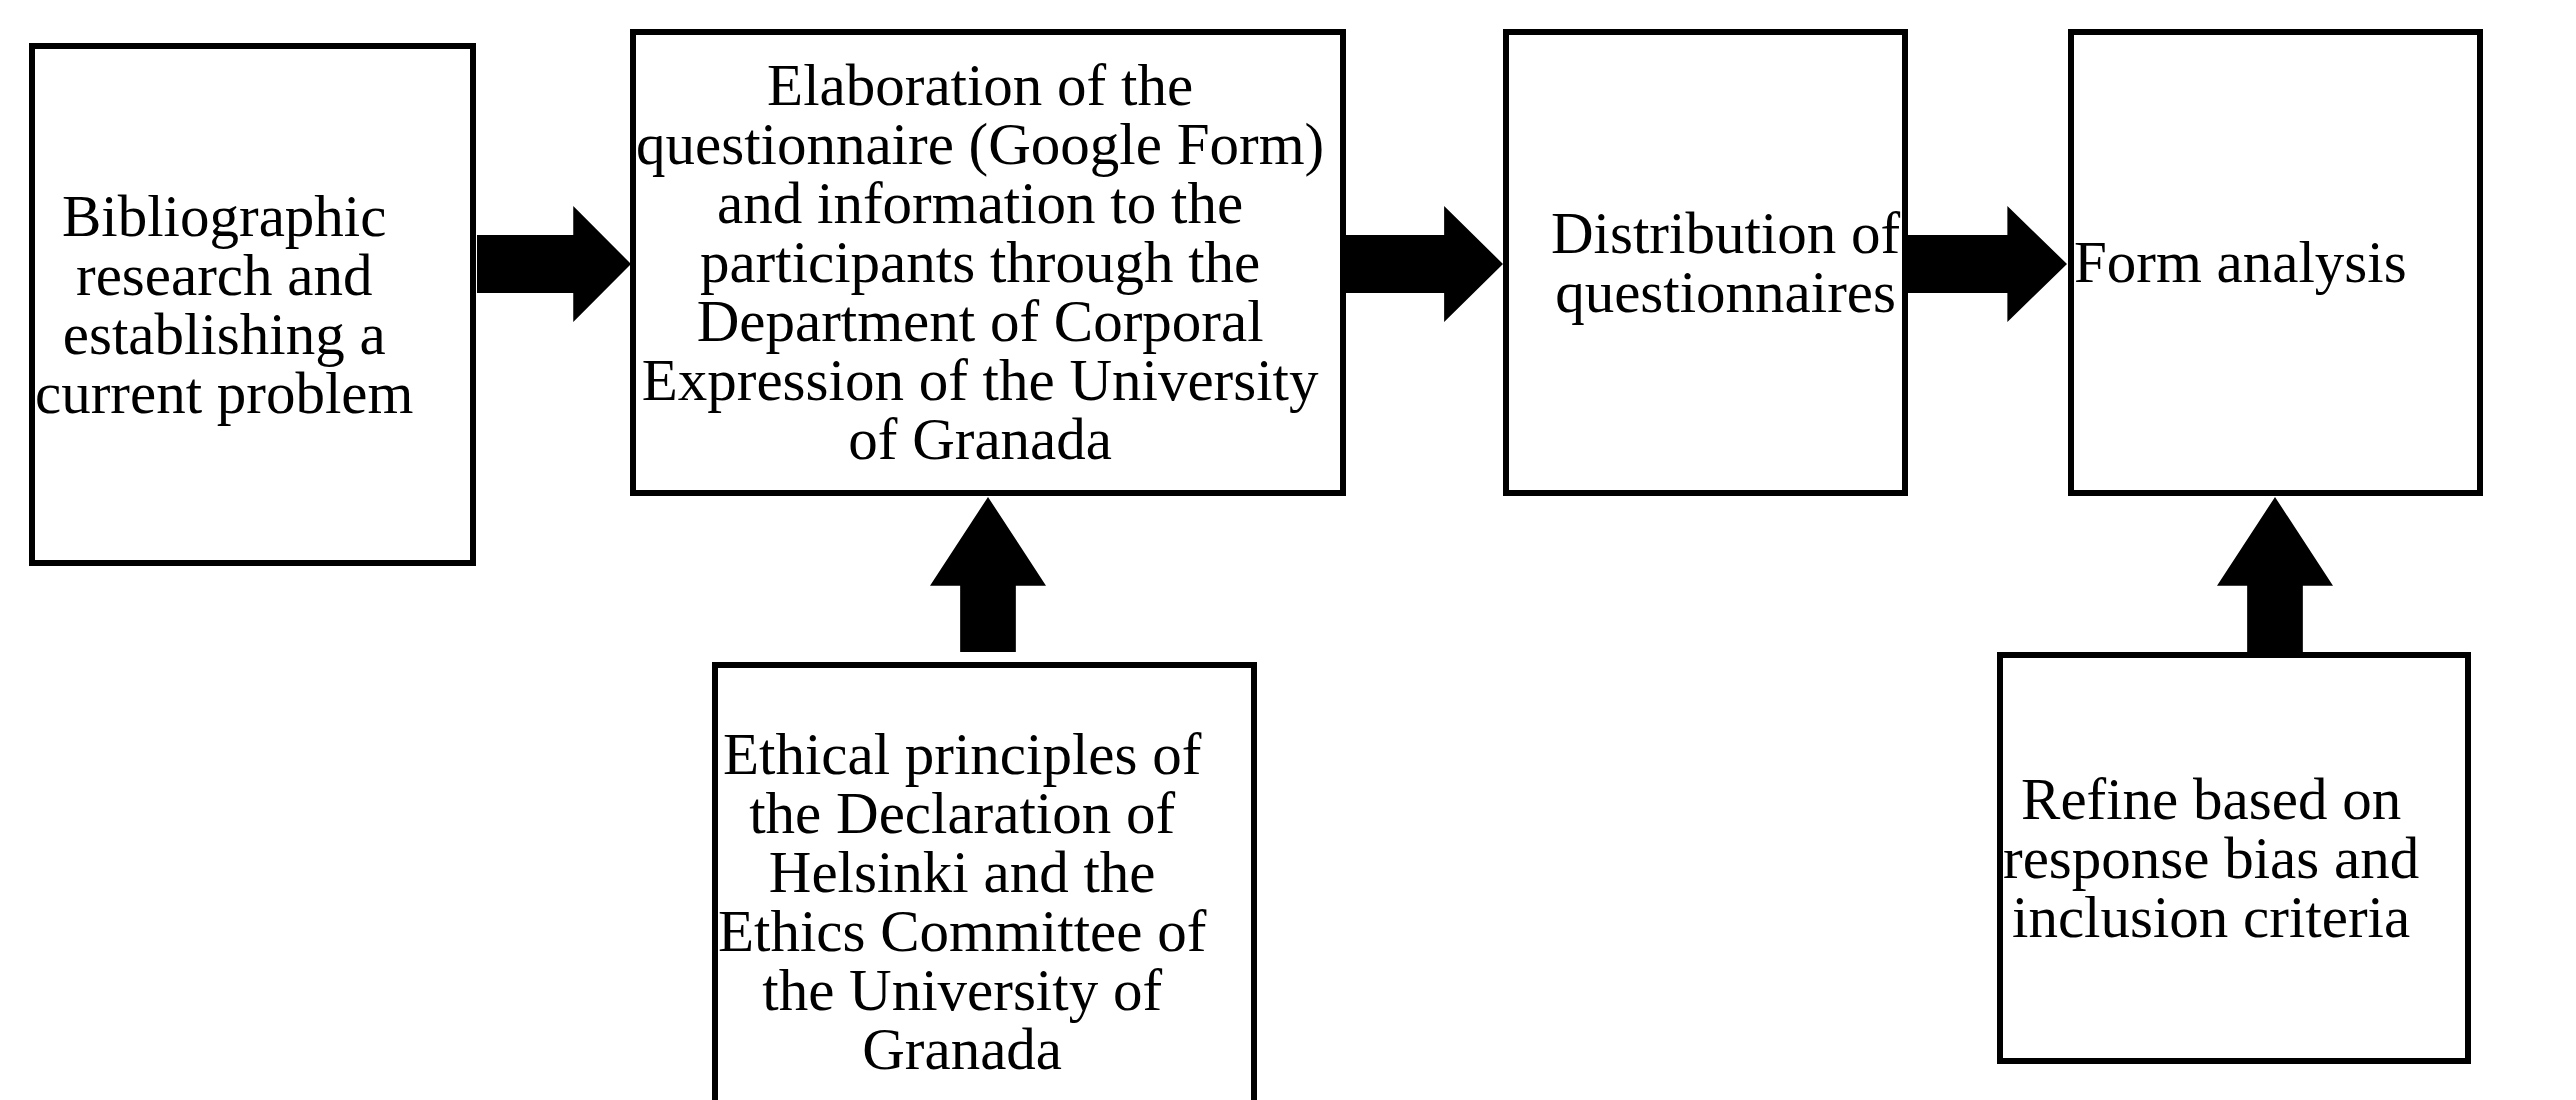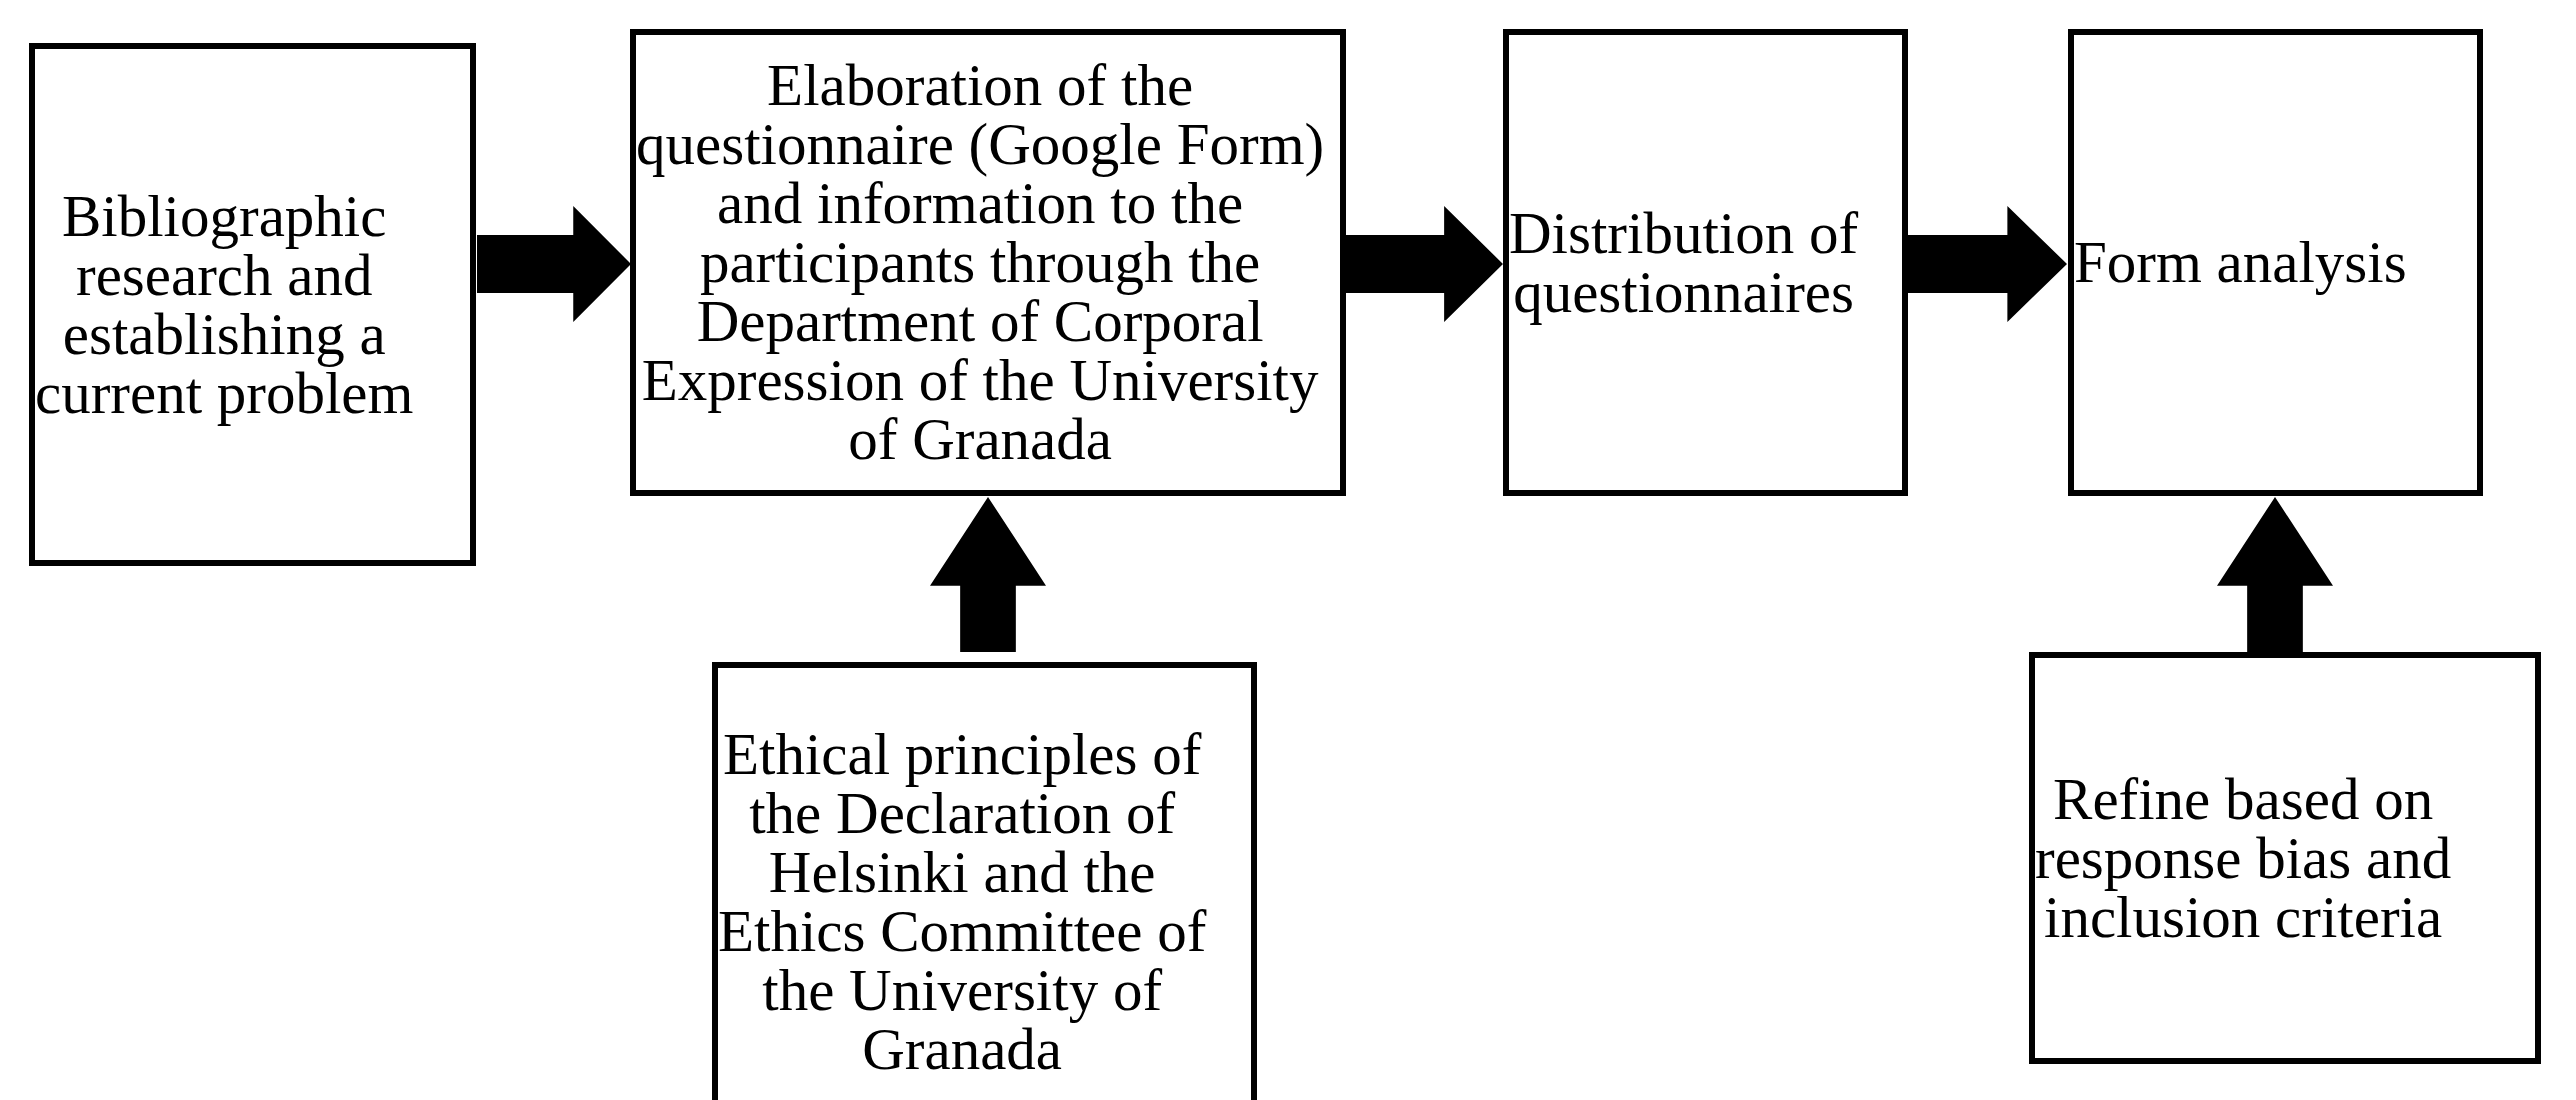--- a/index.html
+++ b/index.html
@@ -28,25 +28,25 @@
     display: block;
     white-space: pre;        
     text-align: center;
     font-size: 59px;
     line-height: 1.0;
     color: var(--ink);
   }
   
   #box-bibliographic  { left: 29px;   top: 43px;  width: 447px; height: 523px; }
   #box-elaboration    { left: 630px;  top: 29px;  width: 716px; height: 467px; }
-  #box-distribution   { left: 1503px; top: 29px;  width: 405px; height: 467px; }
+  #box-distribution   { left: 1503px; top: 29px;  width: 405px; height: 467px; padding-left: 42px; }
   #box-data-analysis  { left: 2068px; top: 29px;  width: 415px; height: 467px; }
   
   #box-ethical        { left: 712px;  top: 662px; width: 545px; height: 480px; }
-  #box-refine         { left: 1997px; top: 652px; width: 512px; height: 412px; margin-left: 32px; }
+  #box-refine         { left: 1997px; top: 652px; width: 474px; height: 412px; }
   .arrow { position: absolute; color: var(--ink); display: block; }
   #arrow-right-1 { left: 477px;  top: 206px; width: 154px; height: 116px; }
   #arrow-right-2 { left: 1346px; top: 206px; width: 157px; height: 116px; }
   #arrow-right-3 { left: 1908px; top: 206px; width: 159px; height: 116px; }
   #arrow-up-1    { left: 930px; top: 497px; width: 116px; height: 155px; }
   #arrow-up-2    { left: 2217px; top: 497px; width: 116px; height: 155px; }
 </style>
 </head>
 <body>
 

